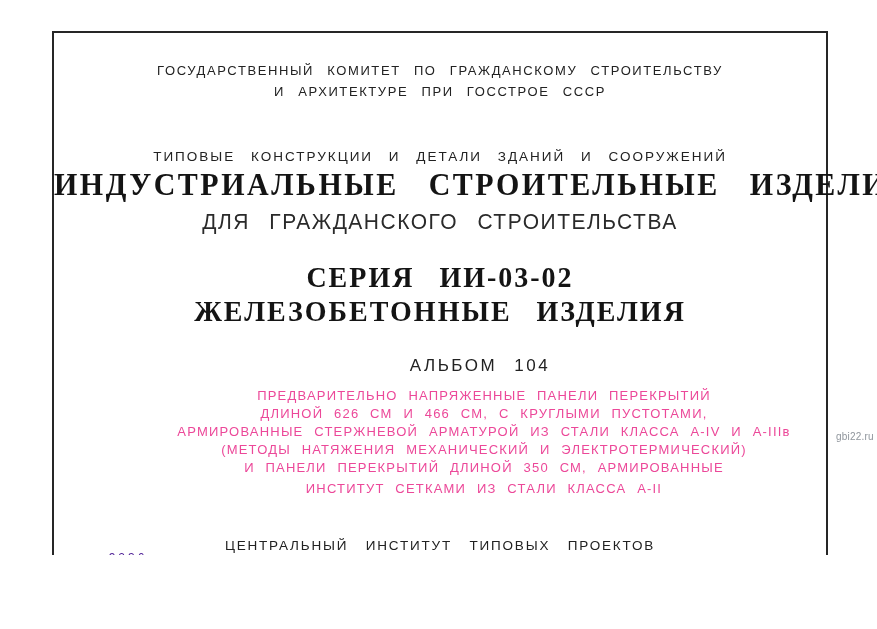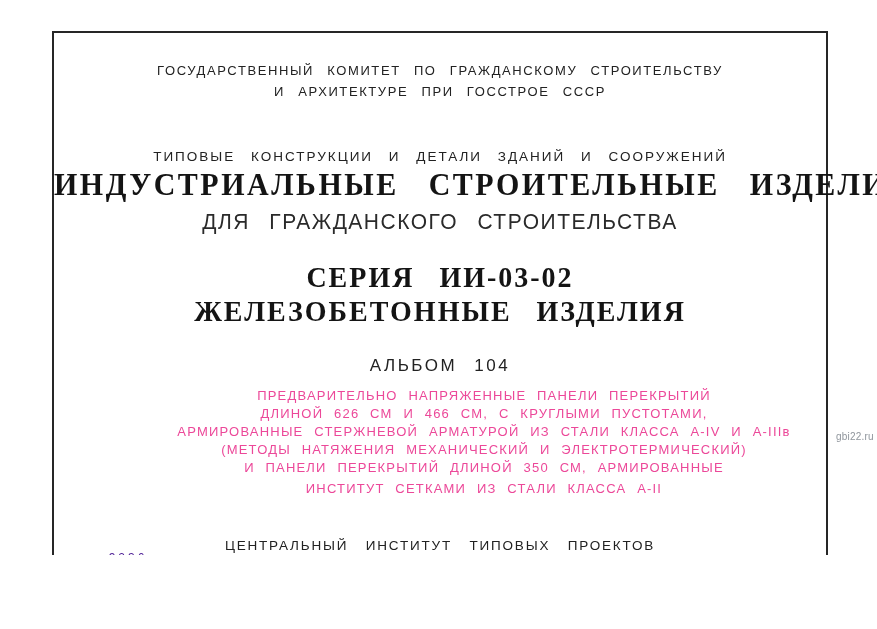--- a/index.html
+++ b/index.html
@@ -69,20 +69,21 @@
     letter-spacing: 2px;
     word-spacing: 16px;
     color: #141414;
     transform: scaleY(1.05);
   }
   .album {
     font-size: 17px;
     letter-spacing: 2.5px;
     word-spacing: 10px;
     color: #222;
+    margin-left: 40px;
   }
   .desc-line {
     font-size: 13px;
     letter-spacing: 1.2px;
     word-spacing: 6px;
     color: #ec4899;
     margin-left: 44px;
   }
   .footer-line {
     font-size: 13.5px;

